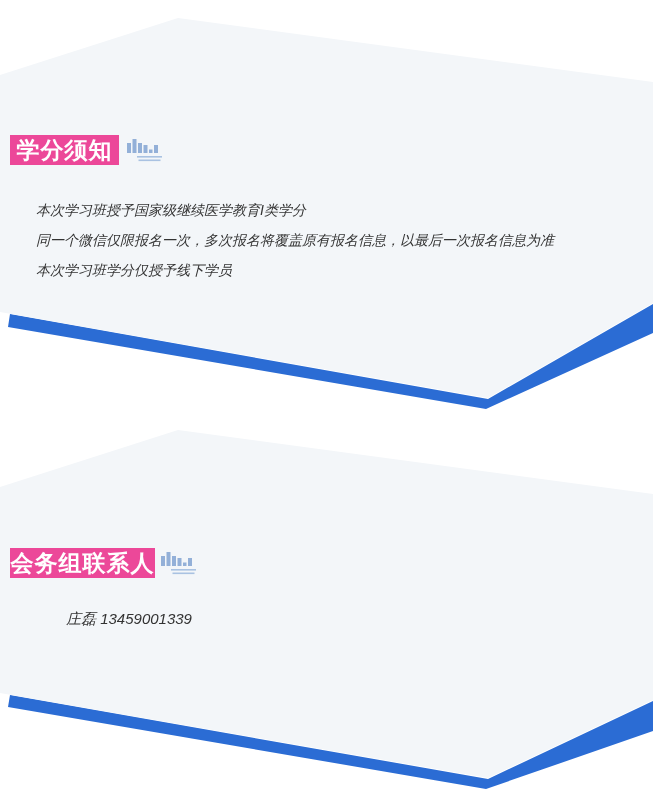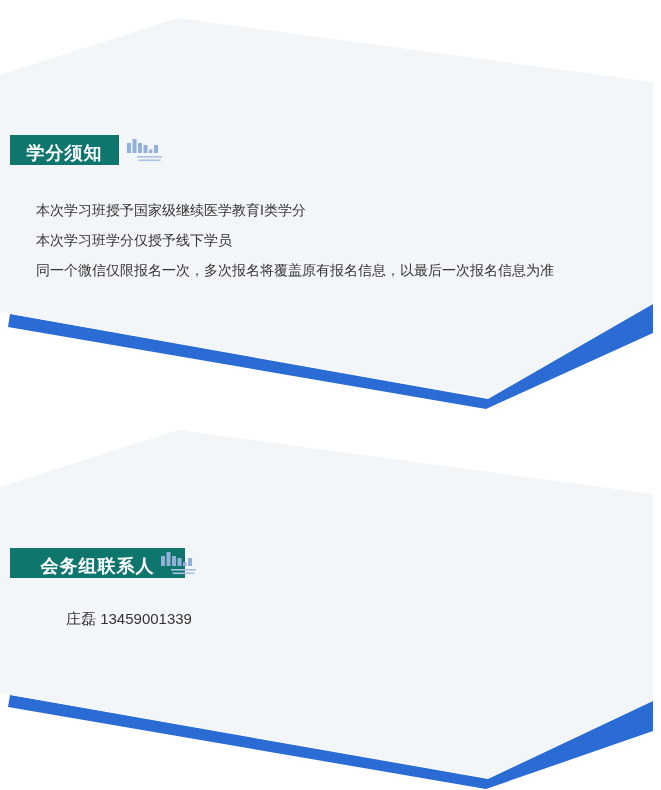--- a/index.html
+++ b/index.html
@@ -6,36 +6,36 @@
   body{
     width:661px;height:790px;position:relative;overflow:hidden;
     background:#ffffff;
     font-family:"Liberation Sans","DejaVu Sans",sans-serif;
   }
   svg.bg{position:absolute;left:0;top:0;width:661px;height:790px;display:block;}
   .card-fill{fill:#f3f6f9;}
   .ribbon{fill:#2b6cd4;}
   .badge{
     position:absolute;left:10px;height:30px;
-    background:#0f766e;color:#ffffff;
-    font-size:18px;font-weight:bold;letter-spacing:1px;
-    display:flex;align-items:flex-end;justify-content:center;
+    background:#ec4899;color:#ffffff;
+    font-size:23px;font-weight:bold;letter-spacing:1px;
+    display:flex;align-items:flex-start;justify-content:center;
     box-sizing:border-box;
   }
   .badge.sec1{top:135px;width:109px;}
-  .badge.sec2{top:548px;width:175px;}
+  .badge.sec2{top:548px;width:145px;}
   .chart-icon{position:absolute;width:36px;height:25px;}
   .chart-icon.sec1{left:127px;top:138px;}
   .chart-icon.sec2{left:161px;top:551px;}
   .bar{fill:#93b0d8;}
   .uline{fill:#a9c2e2;}
   .body-text{position:absolute;color:#333333;}
   .body-text.sec1{left:36px;top:195px;font-size:14px;line-height:30px;}
   .body-text.sec2{left:37px;top:606px;font-size:15px;line-height:26px;margin-left:29px;}
-  .body-text div{white-space:nowrap;}
+  .body-text div{white-space:nowrap;font-style:italic;}
 </style>
 </head>
 <body>
 
 <svg class="bg" viewBox="0 0 661 790" aria-hidden="true">
 
   <polygon class="ribbon" points="10,314 488,399 653,304 653,333 486,409 8,327"></polygon>
   <polygon class="card-fill" points="0,75 178,18 653,82 653,303 488,398 0,312"></polygon>
 
   <polygon class="ribbon" points="10,695 488,779 653,701 653,731 486,789 8,707"></polygon>
@@ -52,22 +52,22 @@
   <rect class="bar" x="11" y="5" width="4" height="10"></rect>
   <rect class="bar" x="16.5" y="7" width="4" height="8"></rect>
   <rect class="bar" x="22" y="11.5" width="3.5" height="3.5"></rect>
   <rect class="bar" x="27" y="7" width="4" height="8"></rect>
   <rect class="uline" x="10" y="18" width="25" height="1.6"></rect>
   <rect class="uline" x="11.5" y="21.5" width="22" height="1.6"></rect>
 </svg>
 
 <div class="body-text sec1">
   <div>本次学习班授予国家级继续医学教育I类学分</div>
+  <div>同一个微信仅限报名一次，多次报名将覆盖原有报名信息，以最后一次报名信息为准</div>
   <div>本次学习班学分仅授予线下学员</div>
-  <div>同一个微信仅限报名一次，多次报名将覆盖原有报名信息，以最后一次报名信息为准</div>
 </div>
 
 <div class="badge sec2">
   <span>会务组联系人</span>
 </div>
 
 <svg class="chart-icon sec2" viewBox="0 0 36 25" aria-hidden="true">
   <rect class="bar" x="0" y="5" width="4" height="10"></rect>
   <rect class="bar" x="5.5" y="1" width="4" height="14"></rect>
   <rect class="bar" x="11" y="5" width="4" height="10"></rect>

